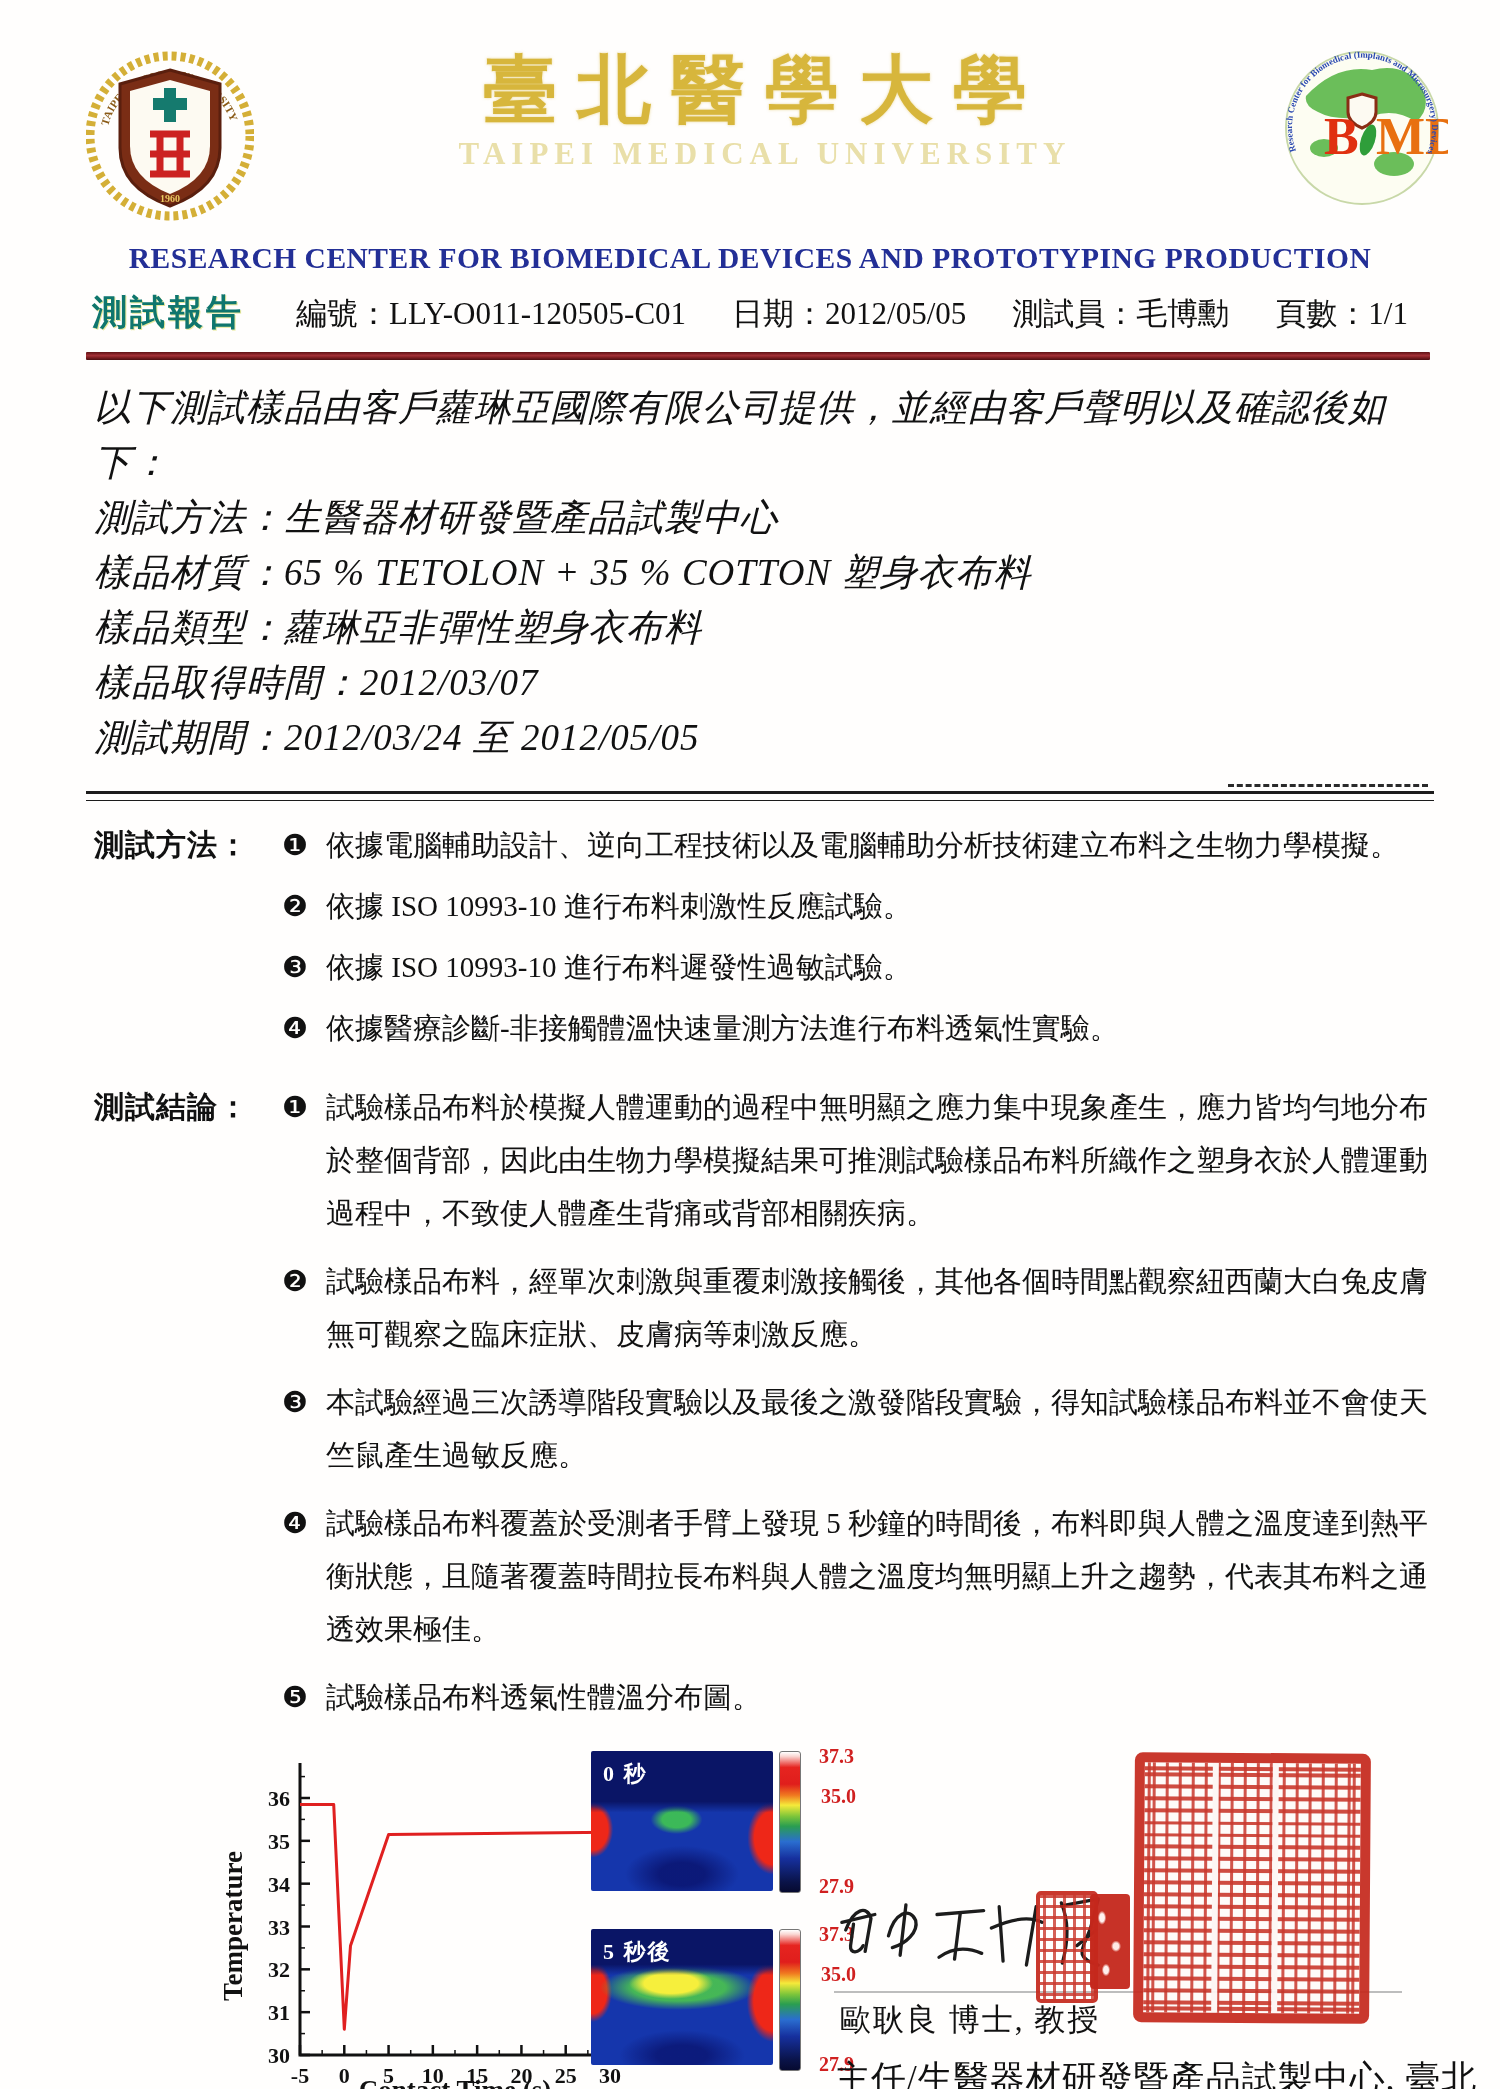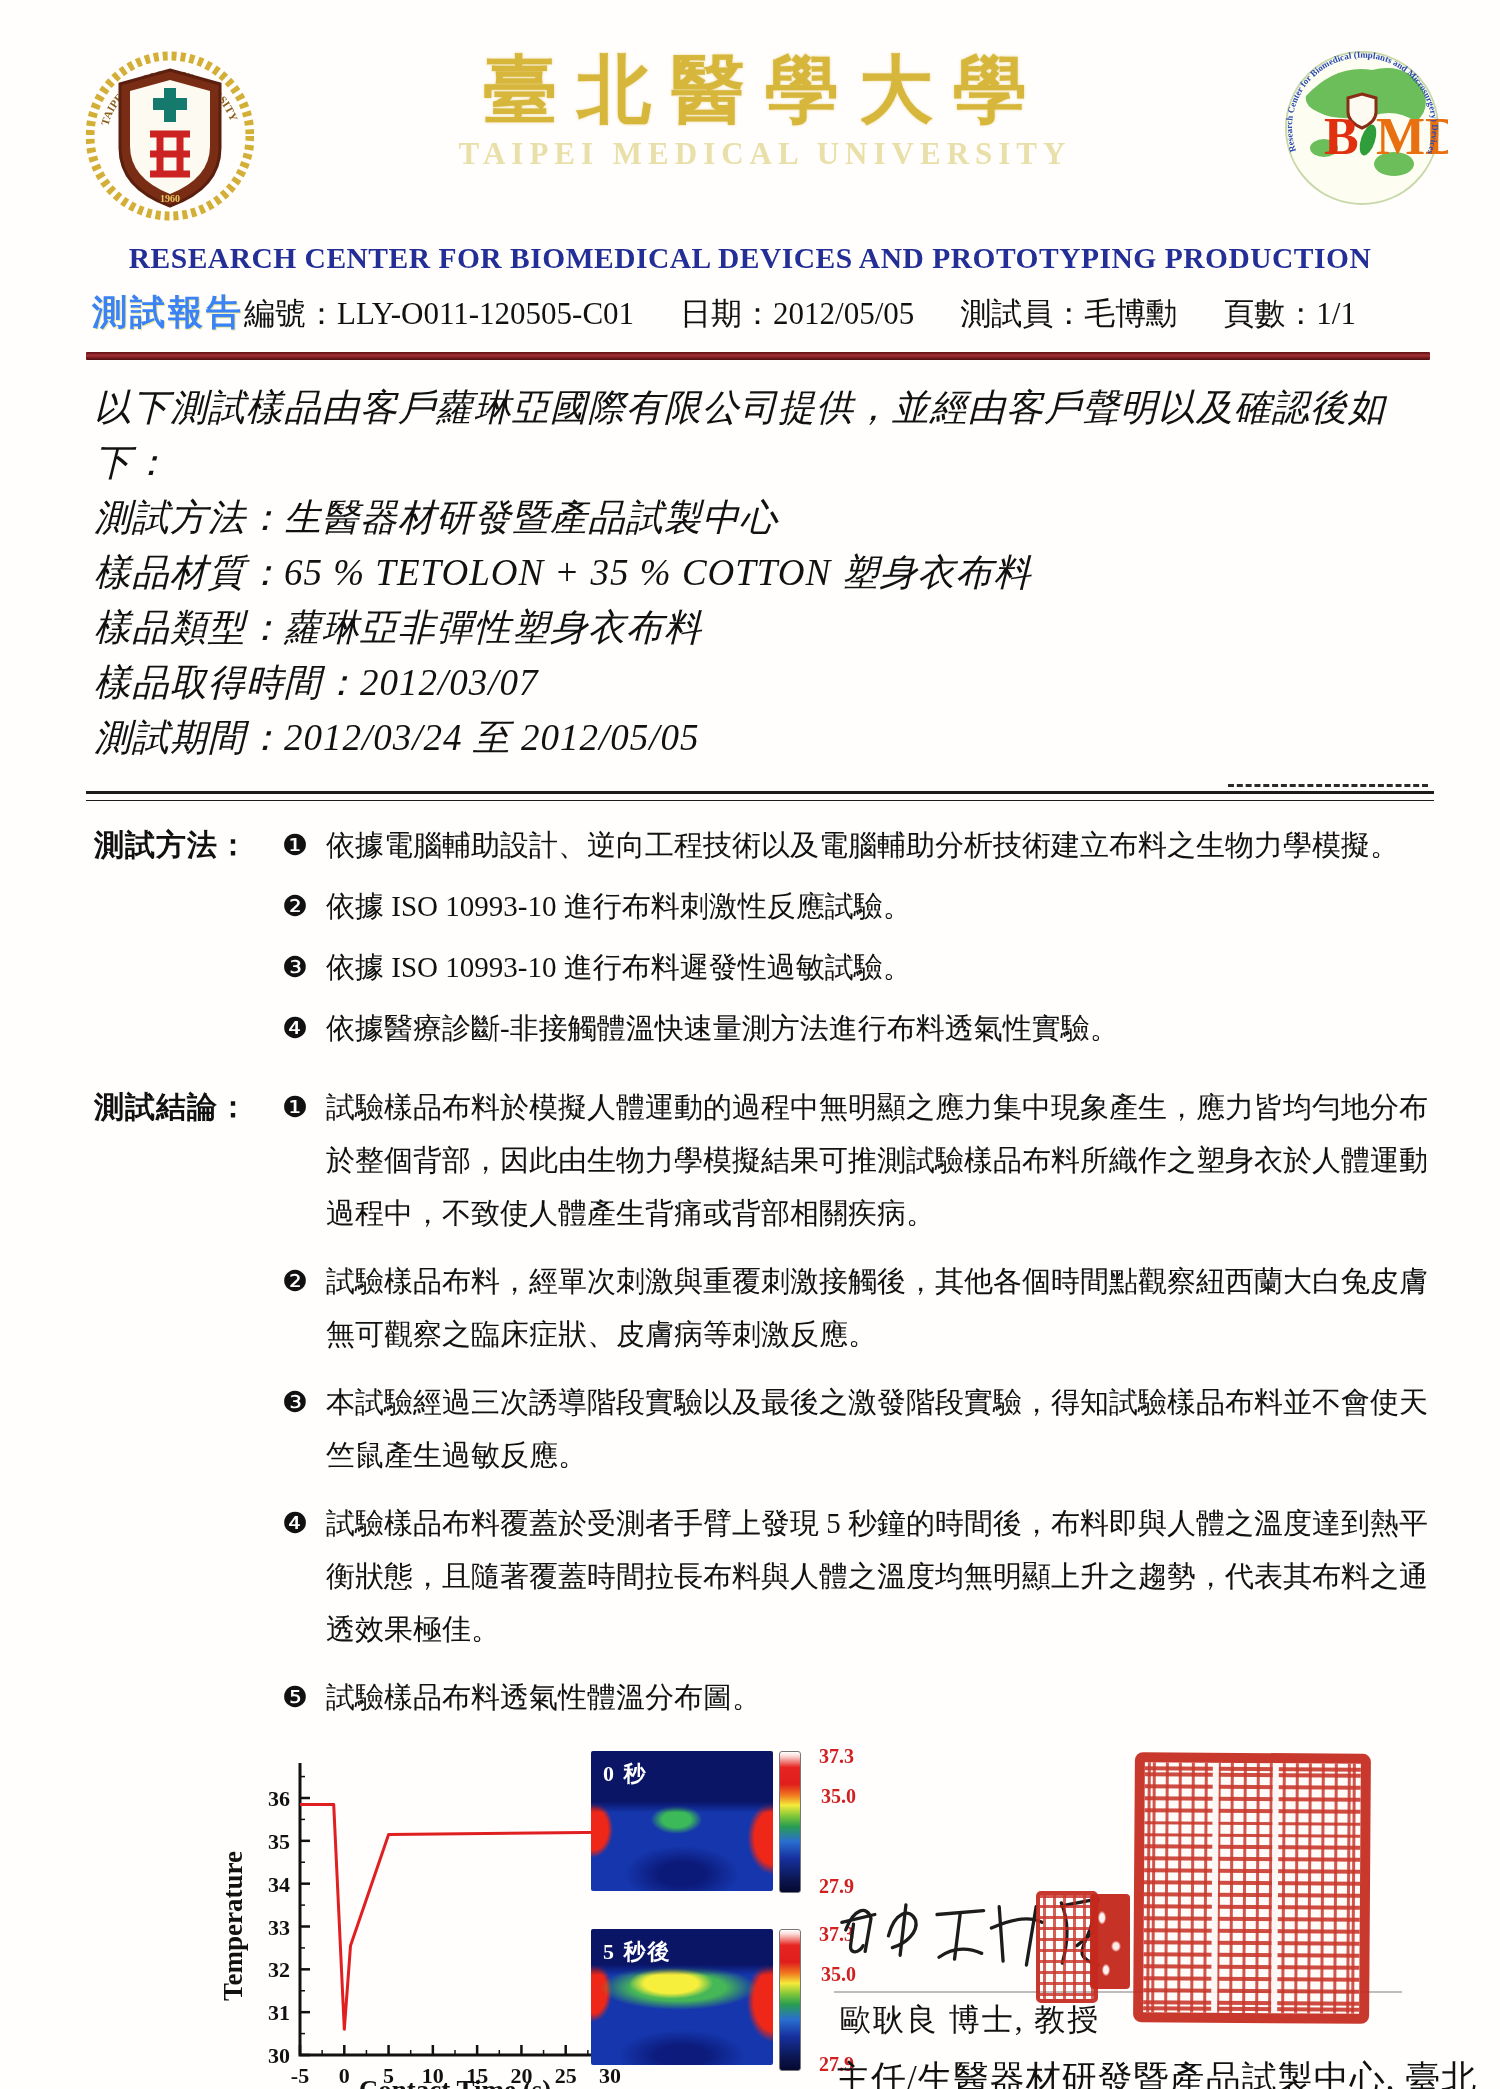--- a/index.html
+++ b/index.html
@@ -9,21 +9,21 @@
   
   .hdr{display:flex;align-items:flex-start;padding:36px 52px 0 86px;}
   .hdr-center{flex:1;text-align:center;padding-top:8px;}
   .uni-zh{font-size:74px;font-weight:bold;color:#d7b63c;letter-spacing:20px;line-height:92px;text-shadow:0 0 3px rgba(216,185,69,.55);}
   .uni-en{font-size:31px;font-weight:bold;color:#e9dfa9;letter-spacing:6px;margin-top:0px;}
   .center-zh{font-size:45px;font-weight:bold;color:#2337a0;letter-spacing:15px;margin-top:12px;}
   .research-line{text-align:center;font-size:29.5px;font-weight:bold;color:#232f96;margin-top:10px;letter-spacing:.5px;}
 
   
   .report-bar{display:flex;align-items:baseline;margin:14px 78px 0 92px;font-size:31px;white-space:nowrap;}
-  .report-title{font-family:"Liberation Sans","DejaVu Sans",sans-serif;font-size:35px;font-weight:bold;color:#3b82f6;letter-spacing:3px;text-shadow:1px 1px 0 #e8e89a;text-align:right;}
+  .report-title{font-family:"Liberation Sans","DejaVu Sans",sans-serif;font-size:35px;font-weight:bold;color:#0f766e;letter-spacing:3px;margin-right:52px;text-shadow:1px 1px 0 #e8e89a;text-align:right;}
   .rb-item{margin-right:46px;}
   .rule-red{height:8px;margin:16px 70px 0 86px;background:linear-gradient(to bottom,#5e1114 0%,#a33036 45%,#7c1d21 70%,#4c0d10 100%);border-radius:1px;}
 
   
   .intro{margin:20px 70px 0 94px;font-size:37px;font-style:italic;}
   .intro .iline{line-height:55px;letter-spacing:1px;}
 
   .sep-black{position:relative;height:6px;margin:26px 66px 0 86px;border-top:3px solid #1c1c1c;border-bottom:1.5px solid #1c1c1c;}
   .sep-black:after{content:"";position:absolute;right:6px;top:-10px;width:200px;border-top:3px dashed #2a2a2a;}
 

